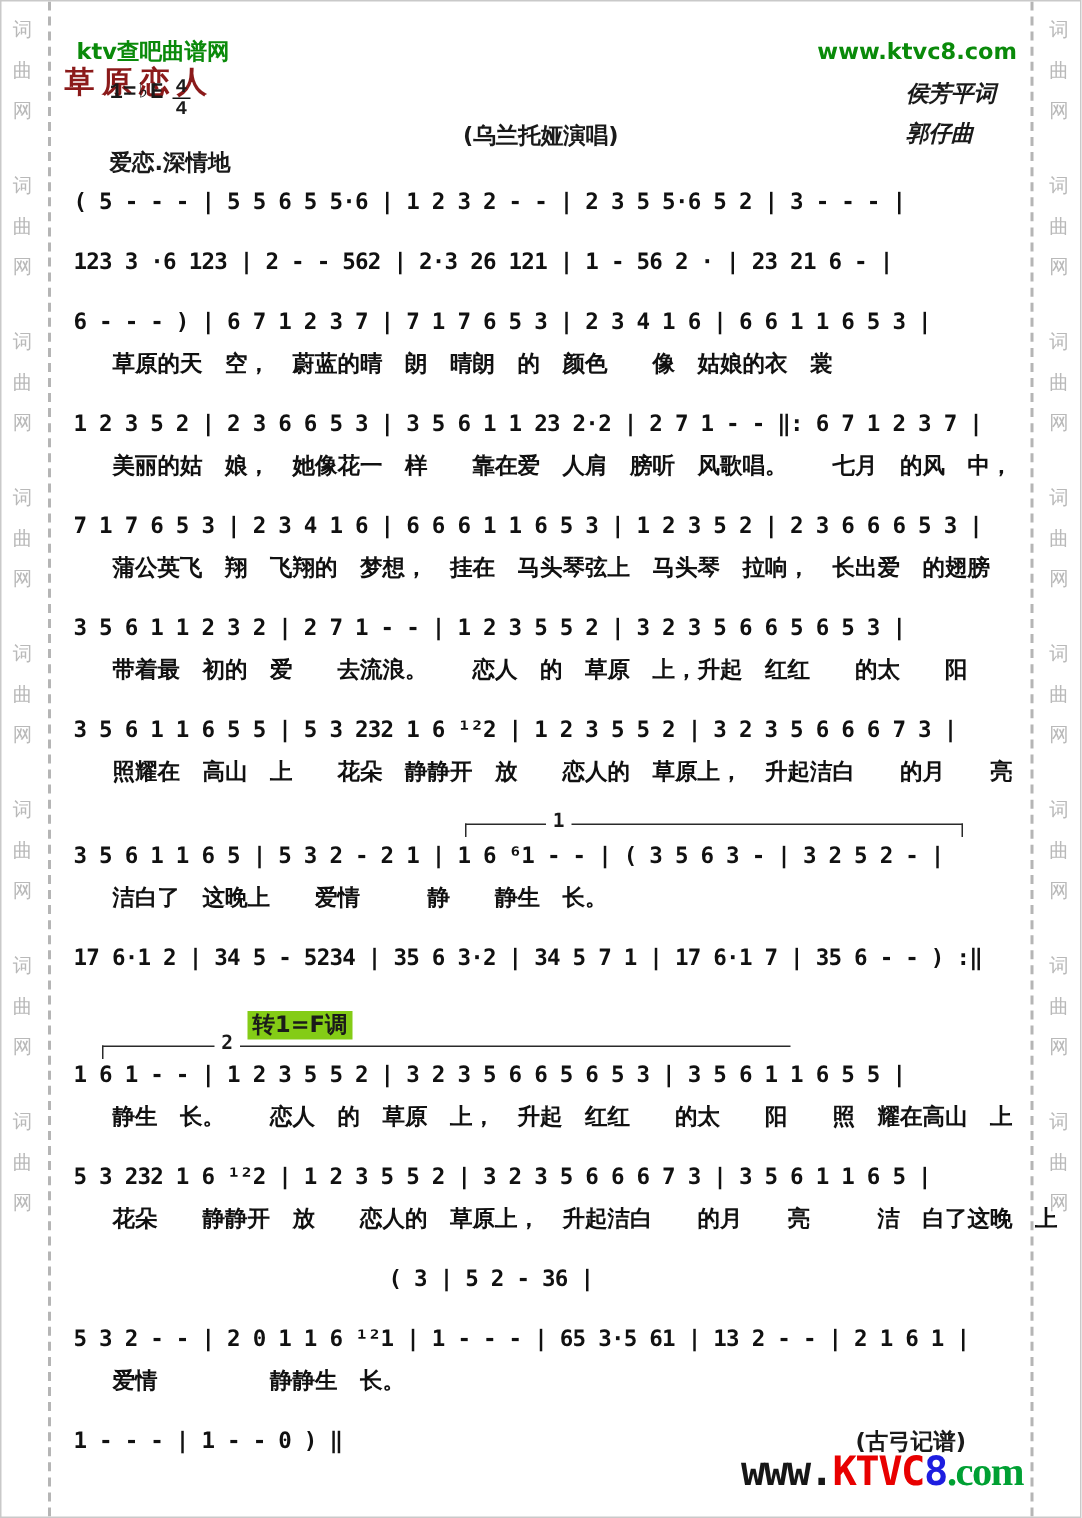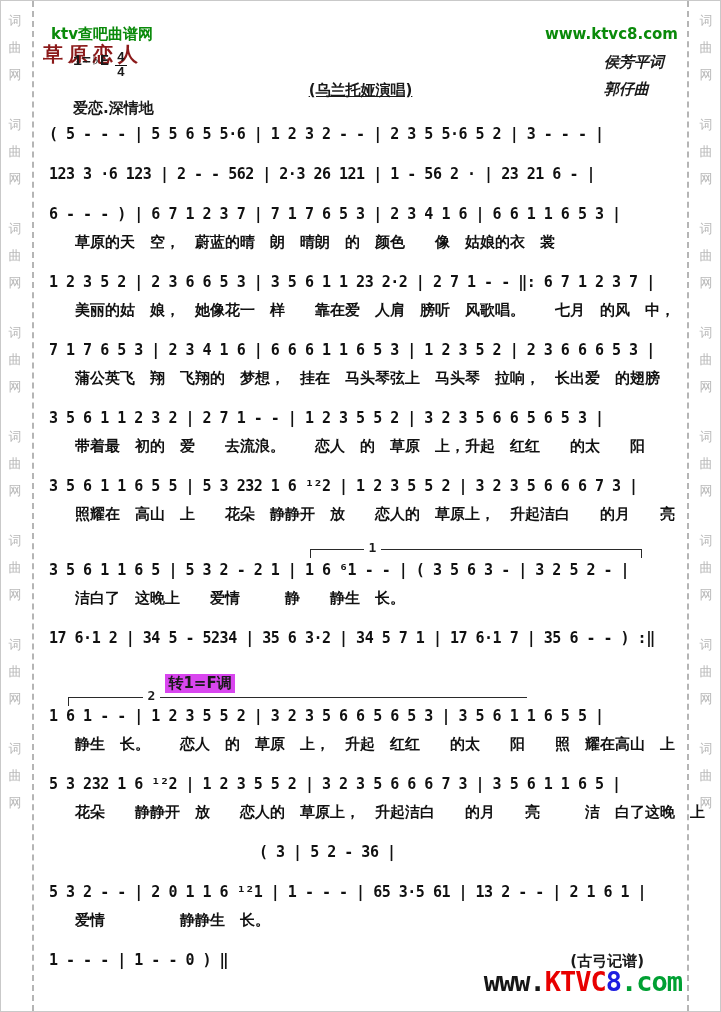--- a/index.html
+++ b/index.html
@@ -27,21 +27,21 @@
   .wm-rule{position:absolute;top:0;bottom:0;width:0;border-left:2px dashed #b5b5b5;}
   .wm-rule.left{left:31px;}
   .wm-rule.right{right:31px;}
   
   .content{position:absolute;left:42px;right:42px;top:0;bottom:0;}
   .header{position:relative;height:118px;}
   .site-name{position:absolute;left:8px;top:24px;color:#0a8a0a;font-weight:bold;font-size:15px;}
   .site-url{position:absolute;right:0;top:24px;color:#0a8a0a;font-weight:bold;font-size:15px;}
   .title{position:absolute;left:0;right:0;top:40px;
          font-size:20px;font-weight:bold;color:#8b1a1a;letter-spacing:5px;}
-  .subtitle{position:absolute;left:0;right:0;top:80px;text-align:center;font-size:15px;font-weight:bold;text-decoration:underline;}
+  .subtitle{position:absolute;left:0;right:0;top:80px;text-align:center;font-size:15px;font-weight:bold;}
   .meta-left{position:absolute;left:30px;top:50px;font-size:15px;font-weight:bold;}
   .key-row{display:flex;align-items:flex-start;gap:6px;font-family:Liberation Mono, monospace;}
   .ts{display:inline-flex;flex-direction:column;align-items:center;font-size:13px;line-height:1.05;font-weight:bold;}
   .ts-top{border-bottom:1.5px solid #111;padding:0 2px;}
   .expression{margin-top:20px;font-size:15px;}
   .meta-right{position:absolute;right:14px;top:48px;text-align:left;font-size:15px;font-weight:bold;line-height:1.8;font-style:italic;}
   
   .score{position:relative;padding-top:4px;}
   .score-line{position:relative;margin-bottom:18px;padding-left:6px;}
   .notes-row{display:flex;justify-content:space-between;align-items:flex-end;}
@@ -63,21 +63,21 @@
     border-top:1.5px solid #2a2a2a;border-left:1.5px solid #2a2a2a;border-right:1.5px solid #2a2a2a;
   }
   .has-modulation .volta{top:30px;border-right:none;}
   .volta-num{
     position:absolute;top:-9px;left:16%;
     background:#fff;padding:0 5px;
     font-family:"DejaVu Sans Mono",monospace;font-size:13px;font-weight:bold;line-height:1;
   }
   .modulation{
     position:absolute;top:-24px;left:21%;
-    font-size:15px;font-weight:bold;white-space:nowrap;background:#d946ef;padding:0 3px;
+    font-size:15px;font-weight:bold;white-space:nowrap;background:#84cc16;padding:0 3px;
   }
   
   .footer-logo{
     position:absolute;right:38px;bottom:14px;
     font-family:"DejaVu Sans Mono",monospace;
     font-size:27px;font-weight:bold;letter-spacing:-1px;
   }
 </style>
 </head>
 <body>
@@ -247,15 +247,15 @@
         <div class="score-line">
           <div class="notes-row">
             <div class="notes">1 - - - | 1 - - 0 ) ‖</div>
             <div class="tail-note">(古弓记谱)</div>
           </div>
         </div>
       </div>
 
   </div>
 
-  <div class="footer-logo" id="footer-logo"><span style="color: rgb(22, 22, 22); margin-top: 39px;">www.</span><span style="color: rgb(232, 0, 0);">KTVC</span><span style="color: rgb(29, 29, 224);">8</span><span style="color: rgb(0, 160, 51);">.com</span></div>
+  <div class="footer-logo" id="footer-logo"><span style="color: rgb(22, 22, 22); margin-top: 39px;">www.</span><span style="color: rgb(232, 0, 0);">KTVC</span><span style="color: rgb(29, 29, 224);">8</span><span style="color: rgb(0, 160, 51); font-family: Liberation Serif, serif;">.com</span></div>
 
 </div>
 
 </body></html>

